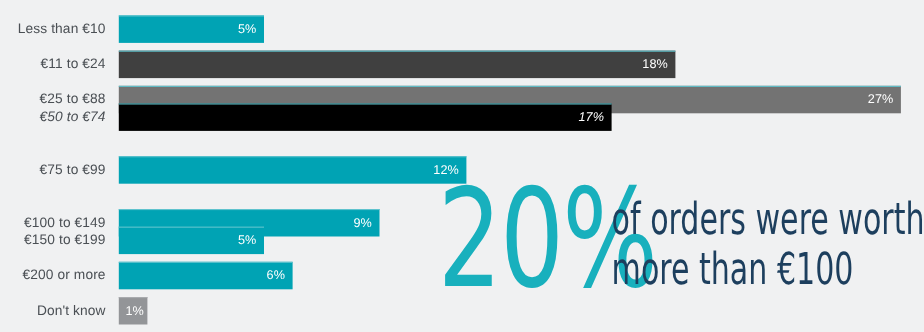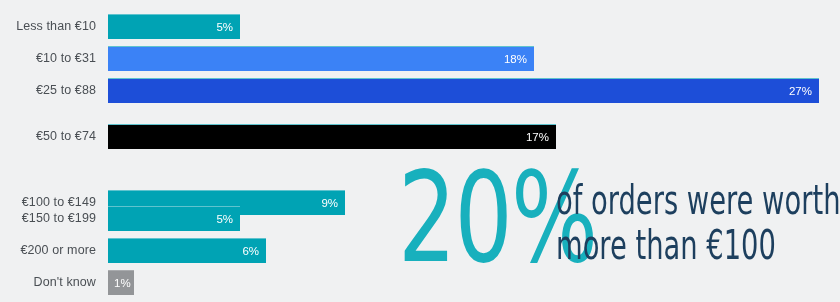--- a/index.html
+++ b/index.html
@@ -128,40 +128,48 @@
 <div id="chart-root">
     <div class="bar-row" style="top: 14px;">
       <div class="row-label">Less than €10</div>
       <div class="bar-track">
         <div class="bar" style="width: 132px; background: rgb(0, 163, 180);">
           <span class="bar-value">5%</span>
         </div>
       </div>
     </div>
     <div class="bar-row" style="top: 46px;">
-      <div class="row-label">€10 to €31</div>
-      <div class="bar-track">
-        <div class="bar" style="width: 426px; background: #3b82f6;">
+      <div class="row-label">€11 to €24</div>
+      <div class="bar-track">
+        <div class="bar" style="width: 506px; background: #404040;">
           <span class="bar-value">18%</span>
         </div>
       </div>
     </div>
     <div class="bar-row" style="top: 78px;">
       <div class="row-label">€25 to €88</div>
       <div class="bar-track">
-        <div class="bar" style="width: 711px; background: #1d4ed8;">
+        <div class="bar" style="width: 711px; background: #737373;">
           <span class="bar-value">27%</span>
         </div>
       </div>
     </div>
-    <div class="bar-row" style="top: 124px;">
+    <div class="bar-row" style="top: 94px; font-style: italic;">
       <div class="row-label">€50 to €74</div>
       <div class="bar-track">
         <div class="bar" style="width: 448px; background: #000000;">
           <span class="bar-value">17%</span>
+        </div>
+      </div>
+    </div>
+    <div class="bar-row" style="top: 142px;">
+      <div class="row-label">€75 to €99</div>
+      <div class="bar-track">
+        <div class="bar" style="width: 316px; background: rgb(0, 163, 180);">
+          <span class="bar-value">12%</span>
         </div>
       </div>
     </div>
     <div class="bar-row" style="top: 190px;">
       <div class="row-label">€100 to €149</div>
       <div class="bar-track">
         <div class="bar" style="width: 237px; background: rgb(0, 163, 180);">
           <span class="bar-value">9%</span>
         </div>
       </div>

